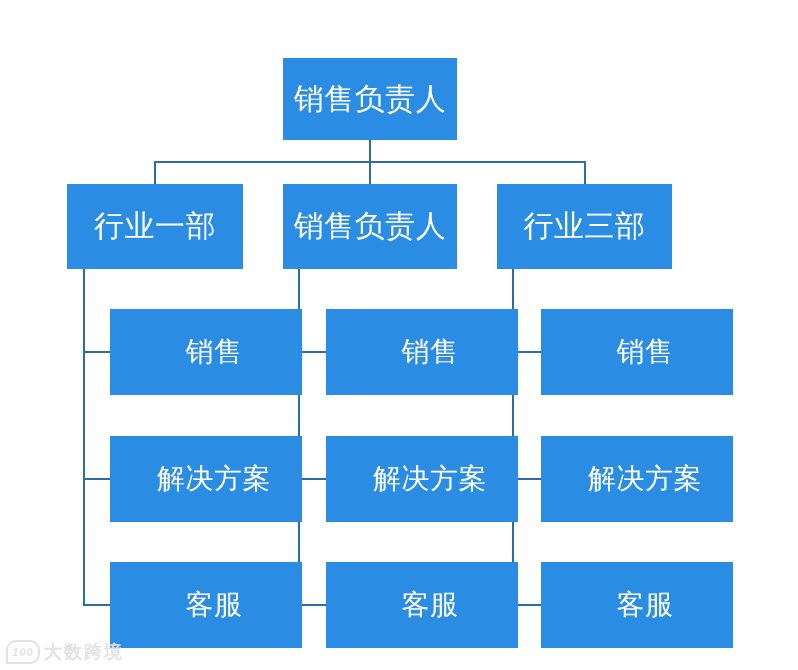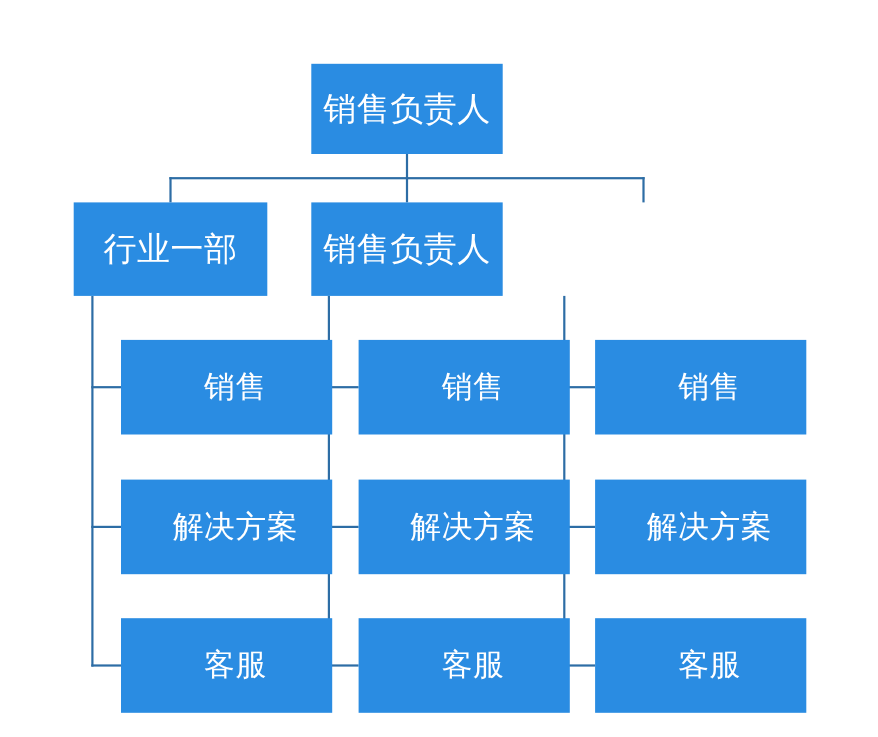--- a/index.html
+++ b/index.html
@@ -122,27 +122,32 @@
   <div class="line l-c2-s2"></div>
   <div class="line l-c2-s3"></div>
   <div class="line l-c3-s1"></div>
   <div class="line l-c3-s2"></div>
   <div class="line l-c3-s3"></div>
 
   <div class="node lvl1 n-root">销售负责人</div>
 
   <div class="node lvl2 n-d1">行业一部</div>
   <div class="node lvl2 n-d2">销售负责人</div>
+  <div class="node lvl2 n-d3">行业三部</div>
 
   <div class="node lvl3 n-c1r1">销售</div>
   <div class="node lvl3 n-c1r2">解决方案</div>
   <div class="node lvl3 n-c1r3">客服</div>
 
   <div class="node lvl3 n-c2r1">销售</div>
   <div class="node lvl3 n-c2r2">解决方案</div>
   <div class="node lvl3 n-c2r3">客服</div>
 
   <div class="node lvl3 n-c3r1">销售</div>
   <div class="node lvl3 n-c3r2">解决方案</div>
   <div class="node lvl3 n-c3r3">客服</div>
 
+  <div class="watermark">
+    <span class="wm-logo">100</span>
+    <span class="wm-text">大数跨境</span>
+  </div>
 
 </div>
 
 </body></html>

